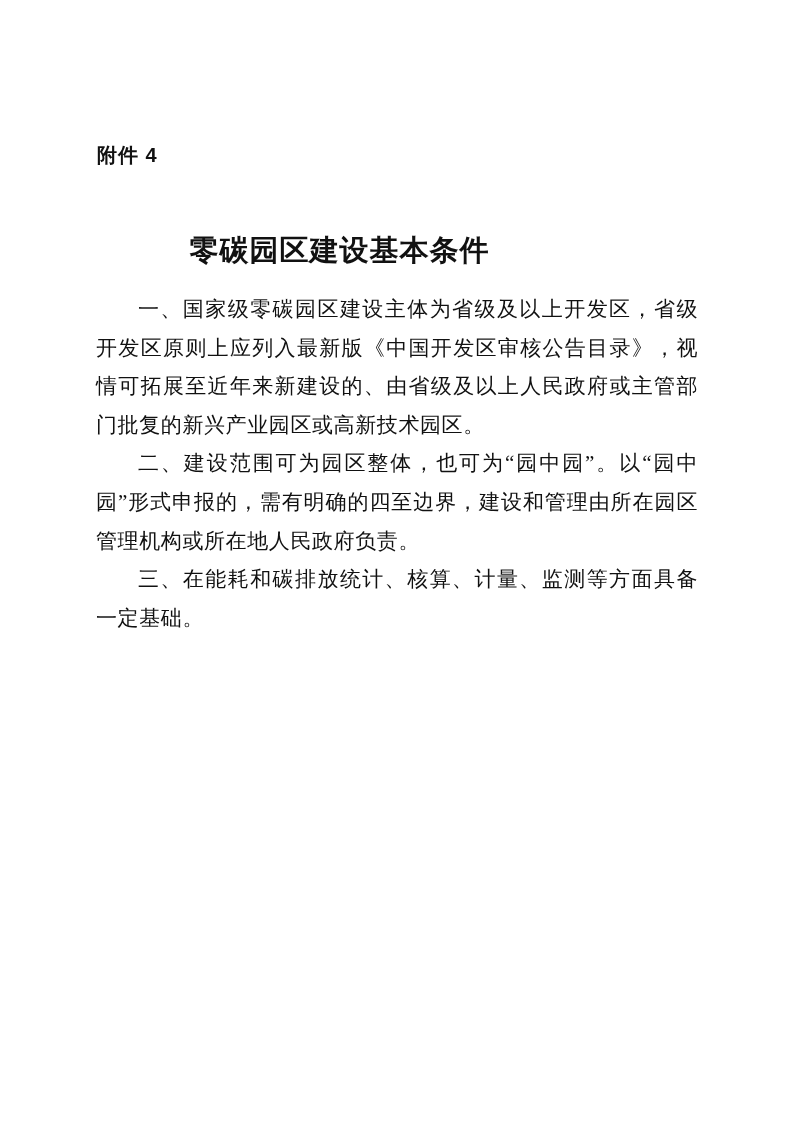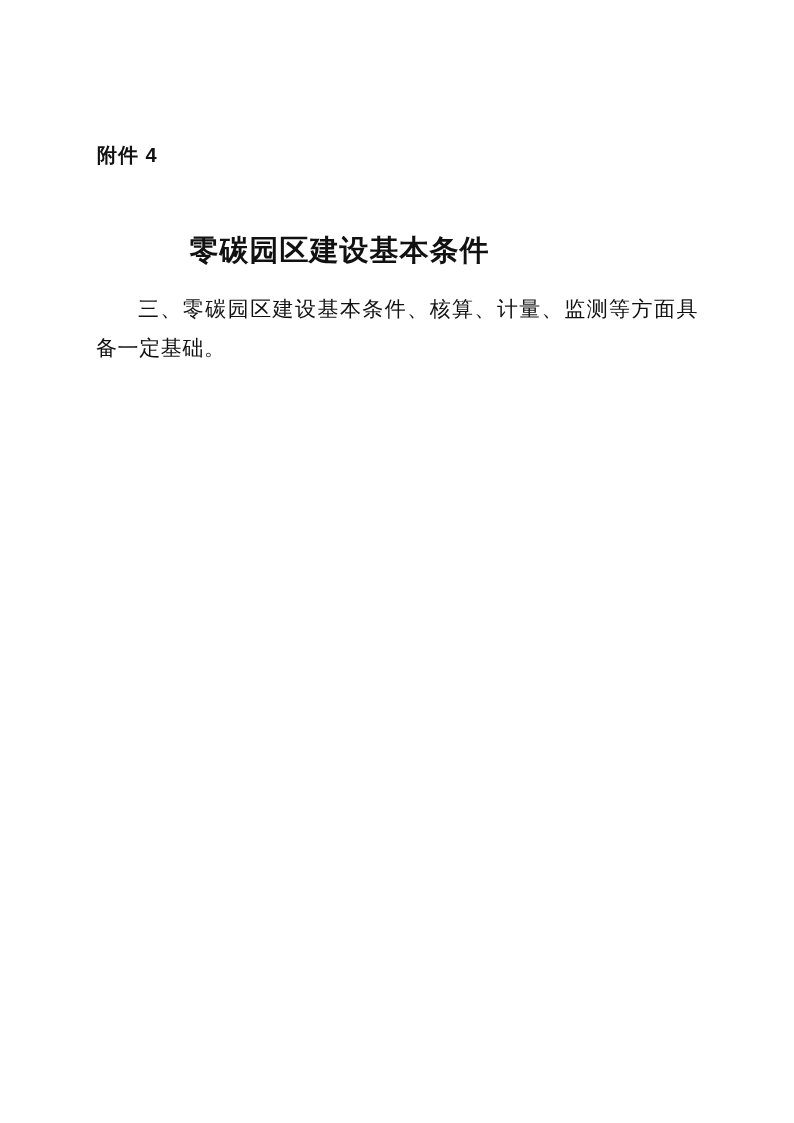--- a/index.html
+++ b/index.html
@@ -60,16 +60,18 @@
 </head>
 <body>
 
 <div class="page">
 
   <div class="attachment-label">附件 4</div>
 
   <h1 class="doc-title">零碳园区建设基本条件</h1>
 
   <div class="content">
-    <p>三、零碳园区建设基本条件、核算、计量、监测等方面具备一定基础。</p>
+    <p>一、国家级零碳园区建设主体为省级及以上开发区，省级开发区原则上应列入最新版《中国开发区审核公告目录》，视情可拓展至近年来新建设的、由省级及以上人民政府或主管部门批复的新兴产业园区或高新技术园区。</p>
+    <p>二、建设范围可为园区整体，也可为“园中园”。以“园中园”形式申报的，需有明确的四至边界，建设和管理由所在园区管理机构或所在地人民政府负责。</p>
+    <p>三、在能耗和碳排放统计、核算、计量、监测等方面具备一定基础。</p>
   </div>
 
 </div>
 
 </body></html>

